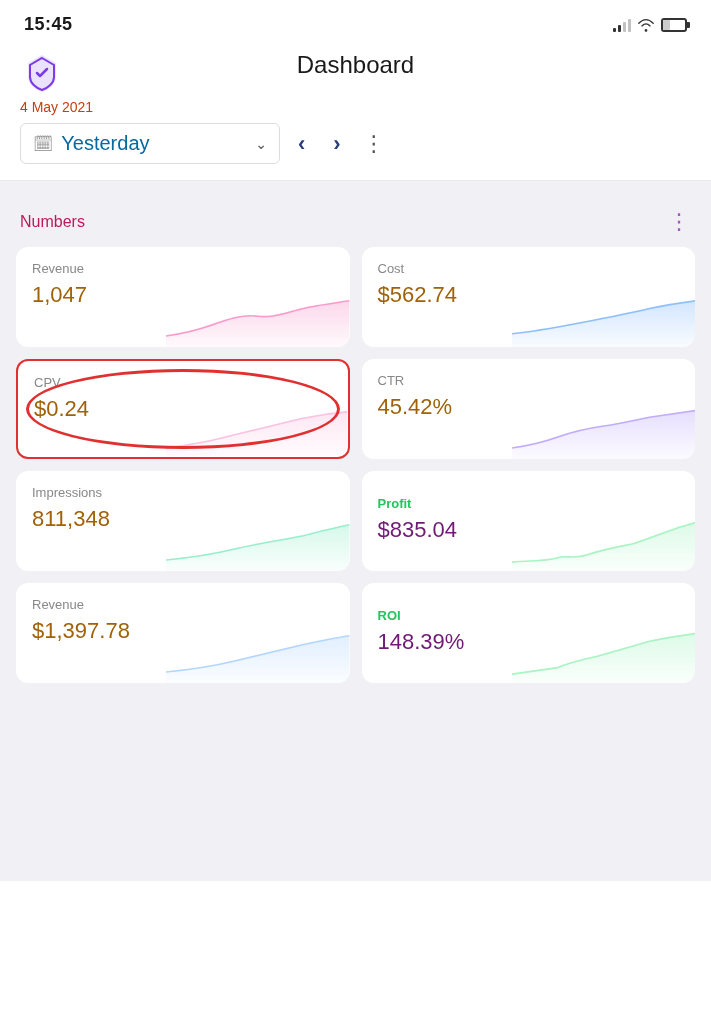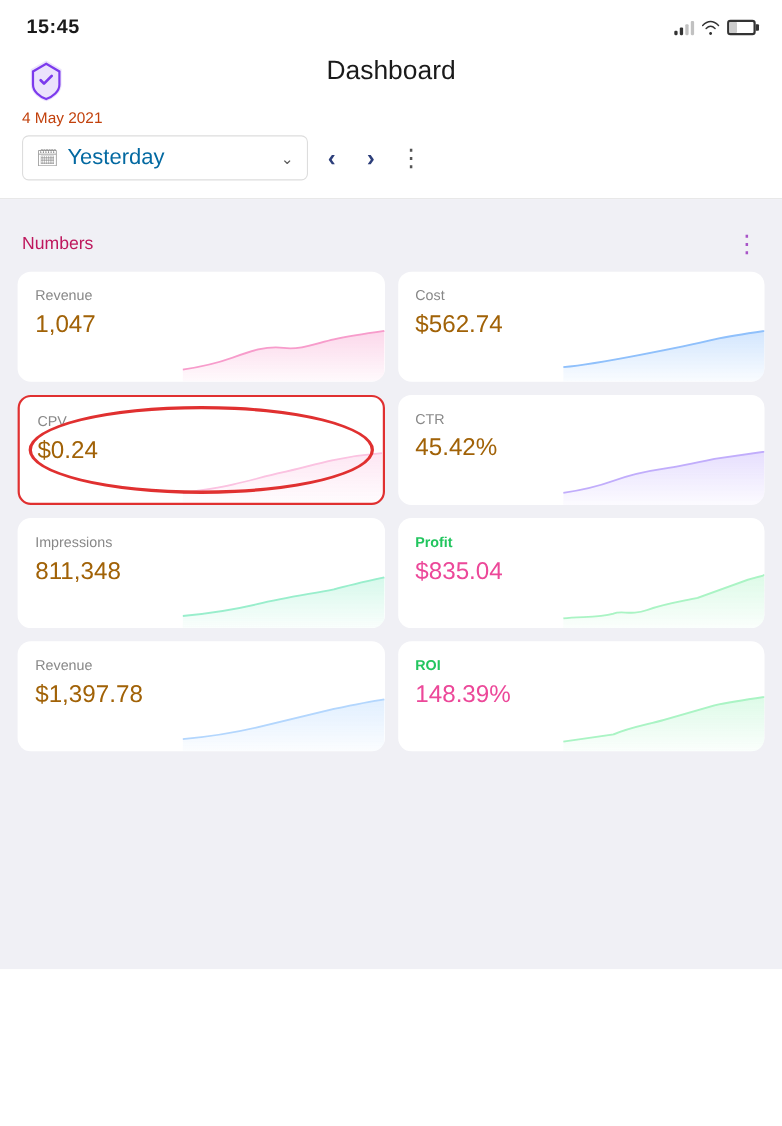--- a/index.html
+++ b/index.html
@@ -206,28 +206,29 @@
     }
     .metric-label {
       font-size: 13px;
       color: #888;
       margin-bottom: 6px;
       font-weight: 400;
     }
     .metric-label.green {
       color: #22c55e;
       font-weight: 600;
+      margin-top: 11px;
     }
     .metric-value {
       font-size: 22px;
       font-weight: 500;
       color: #a16207;
     }
     .metric-value.green {
-      color: #ec4899;
+      color: #701a75;
     }
 
     
     .sparkline {
       position: absolute;
       bottom: 0;
       right: 0;
       width: 55%;
       height: 55px;
       opacity: 0.7;

